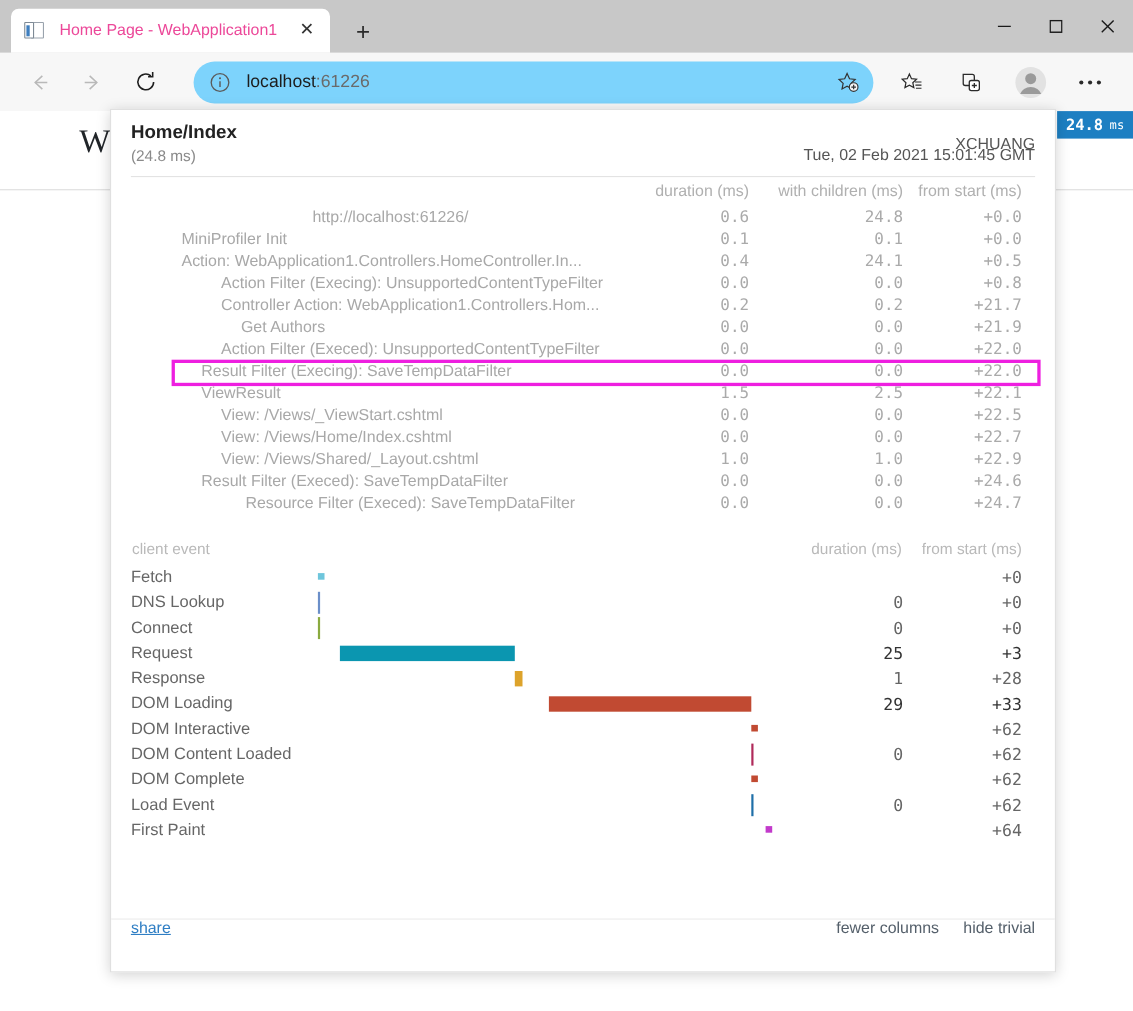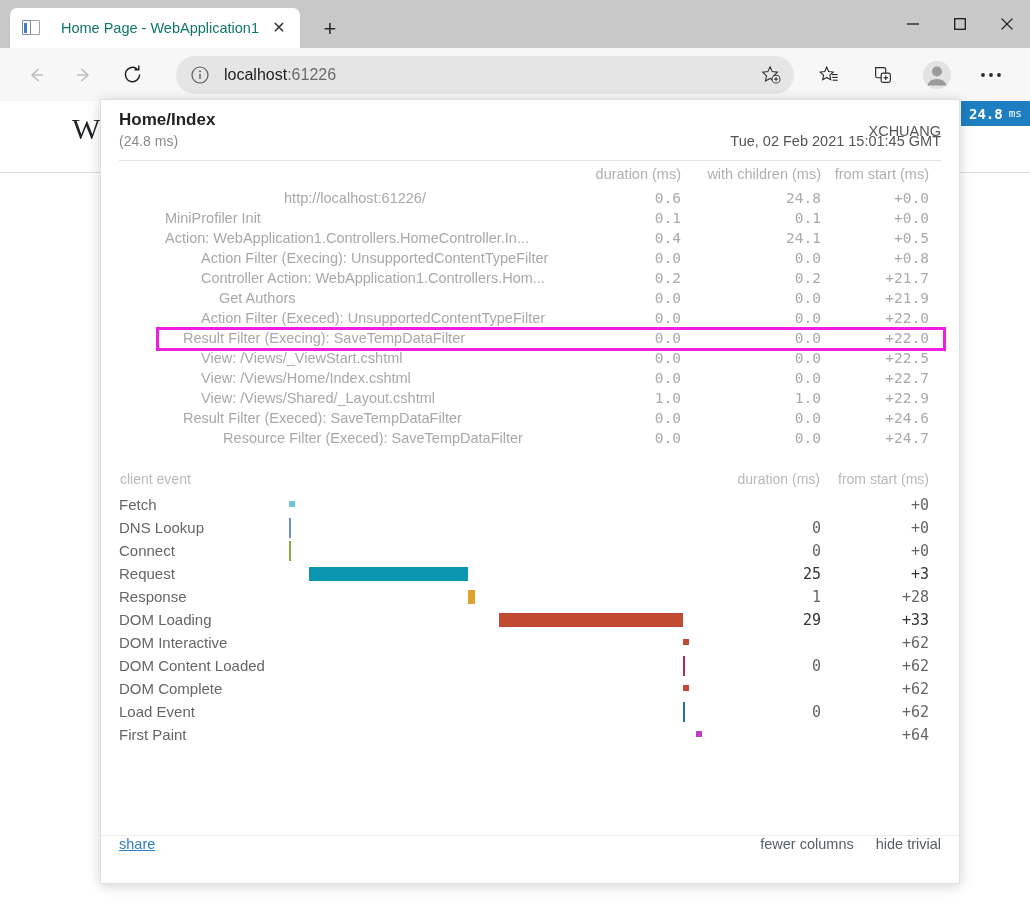--- a/index.html
+++ b/index.html
@@ -26,22 +26,22 @@
     background:#ffffff; border-radius:7px 7px 0 0;
     display:flex; align-items:center; padding:0 8px 0 12px;
   }
   .tab-favicon { width:18px; height:18px; position:relative; flex:0 0 auto; }
   .tab-favicon .pg { position:absolute; width:12px; height:15px; background:#ffffff;
      border:1px solid #9aa3ad; right:0; top:1px; border-radius:1px;}
   .tab-favicon .pg2 { position:absolute; width:9px; height:15px; background:#fff;
      border:1px solid #7e8a95; left:0; top:1px; border-radius:1px;}
   .tab-favicon .bar { position:absolute; left:2px; top:4px; width:3px; height:10px; background:#3f7fbf;}
   .tab-title {
-    flex:1 1 auto; font-size:14.5px; color:#0f766e; margin-left:14px;
-    white-space:nowrap; overflow:hidden;text-align:center;
+    flex:1 1 auto; font-size:14.5px; color:#ec4899; margin-left:14px;
+    white-space:nowrap; overflow:hidden;
   }
   .tab-close {
     width:26px; height:26px; border-radius:4px; flex:0 0 auto;
     display:flex; align-items:center; justify-content:center;
     font-size:16px; color:#333; line-height:1;
   }
   .newtab {
     position:absolute; left:315px; top:14px; width:30px; height:30px;
     display:flex; align-items:center; justify-content:center;
     font-size:22px; color:#2b2b2b; line-height:1; font-weight:300;
@@ -53,21 +53,21 @@
 
   #toolbar {
     position:absolute; left:0; top:48px; width:1030px; height:53px;
     background:#f7f7f7;
     display:flex; align-items:center;
   }
   .navbtn { width:40px; height:40px; display:flex; align-items:center; justify-content:center; margin-left:8px;}
   .navbtn:first-child { margin-left:16px; }
   #omnibox {
     position:absolute; left:176px; top:56px; width:618px; height:38px;
-    background:#e5e5e5; border-radius:19px;
+    background:#7dd3fc; border-radius:19px;
     display:flex; align-items:center; padding:0 8px 0 14px;
   }
   #omnibox .info-ic { flex:0 0 auto; width:20px; height:20px; }
   #urltext { flex:1 1 auto; margin-left:14px; font-size:16px; color:#1d1d1d; white-space:nowrap;}
   #urltext .dim { color:#6a6a6a; }
   #fav-in-box { width:30px; height:30px; display:flex; align-items:center; justify-content:center; flex:0 0 auto;}
   .tbicon { position:absolute; top:56px; width:38px; height:38px;
      display:flex; align-items:center; justify-content:center; border-radius:5px;}
   #ic-star { left:810px; }
   #ic-collections { left:864px; }
@@ -342,20 +342,26 @@
               <td class="num">0.0</td>
               <td class="num pad-r">+22.0</td>
             </tr>
             <tr>
               <td class="name" style="padding-left: 64px;">Result Filter (Execing): SaveTempDataFilter</td>
               <td class="num">0.0</td>
               <td class="num">0.0</td>
               <td class="num pad-r">+22.0</td>
             </tr>
             <tr>
+              <td class="name" style="padding-left: 64px;">ViewResult</td>
+              <td class="num">1.5</td>
+              <td class="num">2.5</td>
+              <td class="num pad-r">+22.1</td>
+            </tr>
+            <tr>
               <td class="name" style="padding-left: 82px;">View: /Views/_ViewStart.cshtml</td>
               <td class="num">0.0</td>
               <td class="num">0.0</td>
               <td class="num pad-r">+22.5</td>
             </tr>
             <tr>
               <td class="name" style="padding-left: 82px;">View: /Views/Home/Index.cshtml</td>
               <td class="num">0.0</td>
               <td class="num">0.0</td>
               <td class="num pad-r">+22.7</td>

